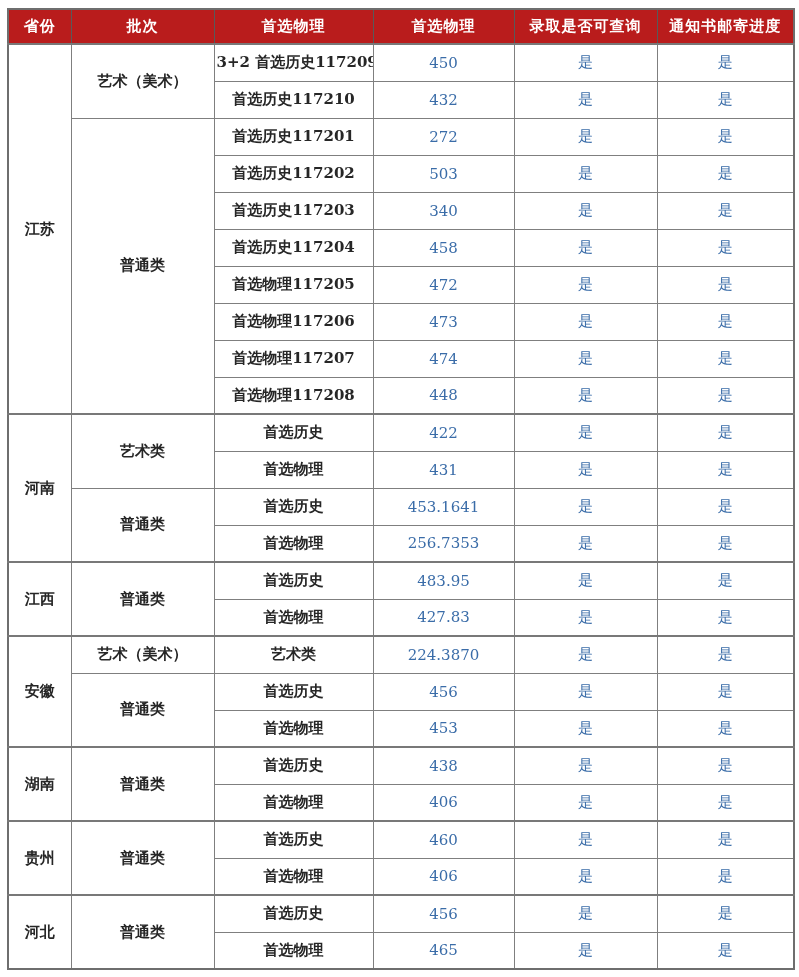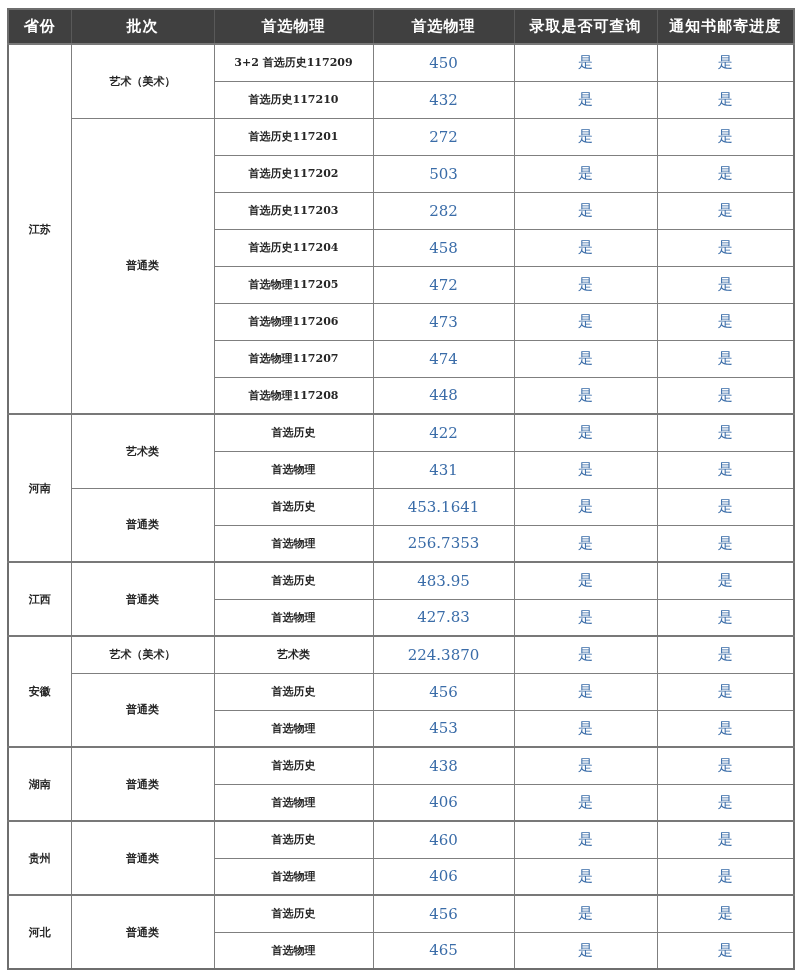--- a/index.html
+++ b/index.html
@@ -18,32 +18,32 @@
   .score-table th,.score-table td{
     border:1px solid #7f7f7f;
     text-align:center;
     vertical-align:middle;
     padding:0 2px;
     overflow:hidden;
     white-space:nowrap;
   }
   .score-table thead tr{height:35px;}
   .score-table thead th{
-    background:#404040;
+    background:#b91c1c;
     color:#ffffff;
     font-size:15px;
     font-weight:bold;
     border:1px solid #595959;
     letter-spacing:1px;
   }
   .score-table tbody tr{height:37px;}
   td.province-cell,td.batch-cell,td.subject-cell{
     color:#262626;
     font-weight:bold;
-    font-size:11px;
+    font-size:15px;
     text-align:center;
   }
   td.score-cell,td.status-cell{
     color:#3a6ca8;
     font-size:15px;
     font-weight:normal;
   }
   tr.group-start td{border-top:2px solid #787878;}
 </style>
 </head>
@@ -93,21 +93,21 @@
         <td class="status-cell">是</td>
       </tr>
       <tr>
         <td class="subject-cell">首选历史117202</td>
         <td class="score-cell">503</td>
         <td class="status-cell">是</td>
         <td class="status-cell">是</td>
       </tr>
       <tr>
         <td class="subject-cell">首选历史117203</td>
-        <td class="score-cell">282</td>
+        <td class="score-cell">340</td>
         <td class="status-cell">是</td>
         <td class="status-cell">是</td>
       </tr>
       <tr>
         <td class="subject-cell">首选历史117204</td>
         <td class="score-cell">458</td>
         <td class="status-cell">是</td>
         <td class="status-cell">是</td>
       </tr>
       <tr>

